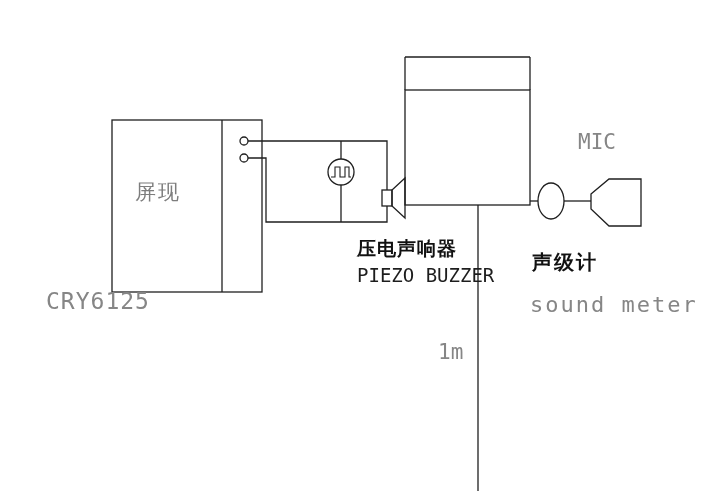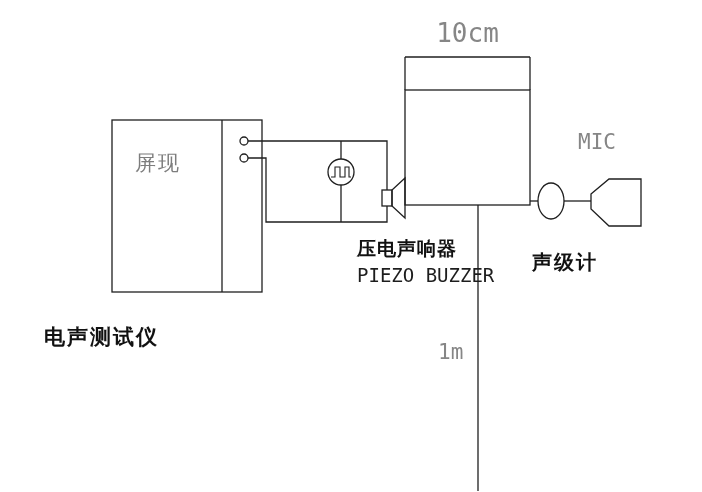--- a/index.html
+++ b/index.html
@@ -35,20 +35,21 @@
     color: #1d1d1d;
   }
   .cjk-bold {
     font-family: "DejaVu Sans", sans-serif;
     font-weight: 700;
     color: #111111;
   }
   .cjk-gray {
     font-family: "DejaVu Sans", sans-serif;
     color: #7d7d7d;
+    margin-top: 29px;
   }
 </style>
 </head>
 <body>
 
 <div class="canvas">
 
   <svg class="linework" width="702" height="492" viewBox="0 0 702 492" fill="none" stroke="#1f1f1f" stroke-width="1.3">
 
     <g>
@@ -86,31 +87,31 @@
     <g>
       <line x1="530" y1="201" x2="538" y2="201"></line>
       <ellipse cx="551" cy="201" rx="13" ry="18"></ellipse>
       <line x1="564" y1="201" x2="591" y2="201"></line>
       <polygon points="591,194 609,179 641,179 641,226 609,226 591,209"></polygon>
     </g>
 
     <line x1="478" y1="205" x2="478" y2="491"></line>
   </svg>
 
-  <div class="label cad-gray" style="left:405px; top:20px; width:125px; text-align:center; font-size:26px;">10cm</div>
 
   <div class="label cjk-gray" style="left:135px; top:153px; font-size:21px; letter-spacing:2px;">屏现</div>
 
+  <div class="label cad-gray" style="left:46px; top:290px; font-size:23px; letter-spacing:1px;">CRY6125</div>
 
-  <div class="label cjk-bold" style="left:44px; top:327px; font-size:21px; letter-spacing:2px;">电声测试仪</div>
 
   <div class="label cad-dark" style="left:357px; top:266px; font-size:19px;">PIEZO BUZZER</div>
 
   <div class="label cjk-bold" style="left:357px; top:239px; font-size:19px; letter-spacing:1px;">压电声响器</div>
 
   <div class="label cad-gray" style="left:538px; top:132px; font-size:21px;padding-left:40px;">MIC</div>
 
   <div class="label cjk-bold" style="left:532px; top:252px; font-size:20px; letter-spacing:2px;">声级计</div>
 
+  <div class="label cad-gray" style="left:530px; top:294px; font-size:22px; letter-spacing:2px;">sound meter</div>
 
   <div class="label cad-gray" style="left:438px; top:342px; font-size:21px;">1m</div>
 
 </div>
 
 </body></html>

